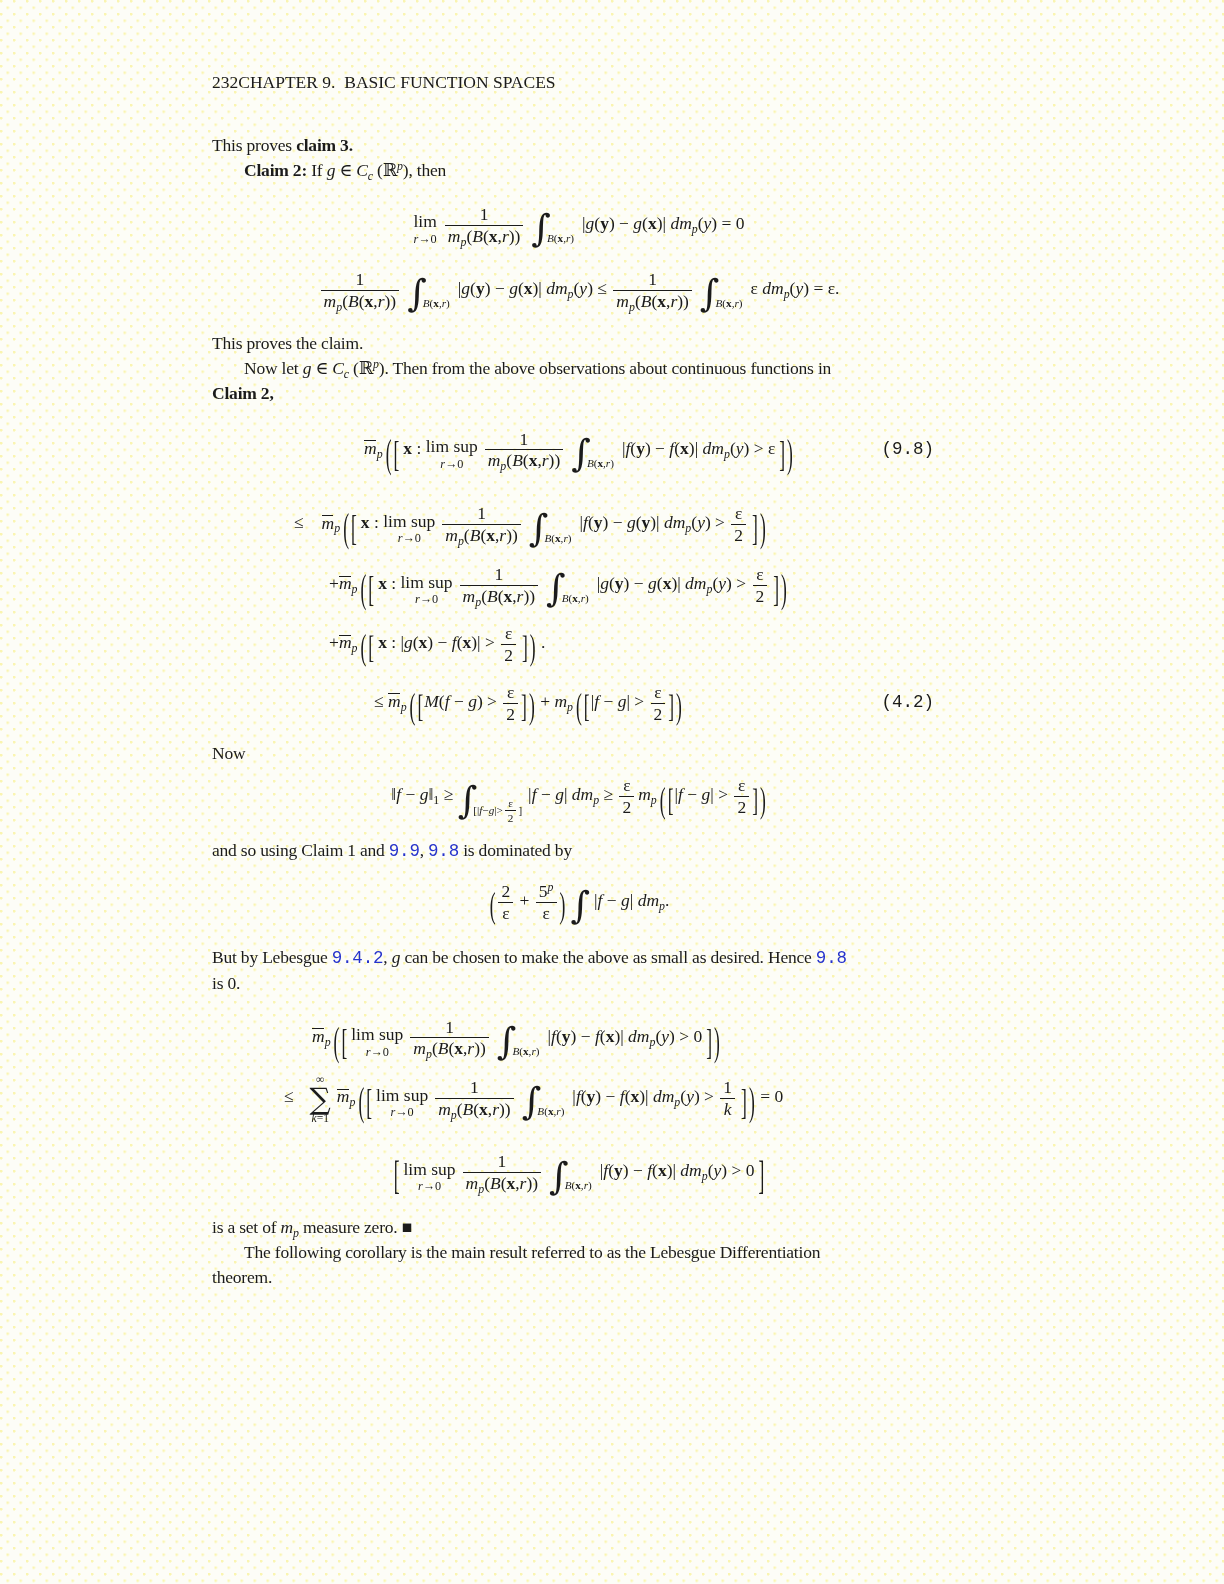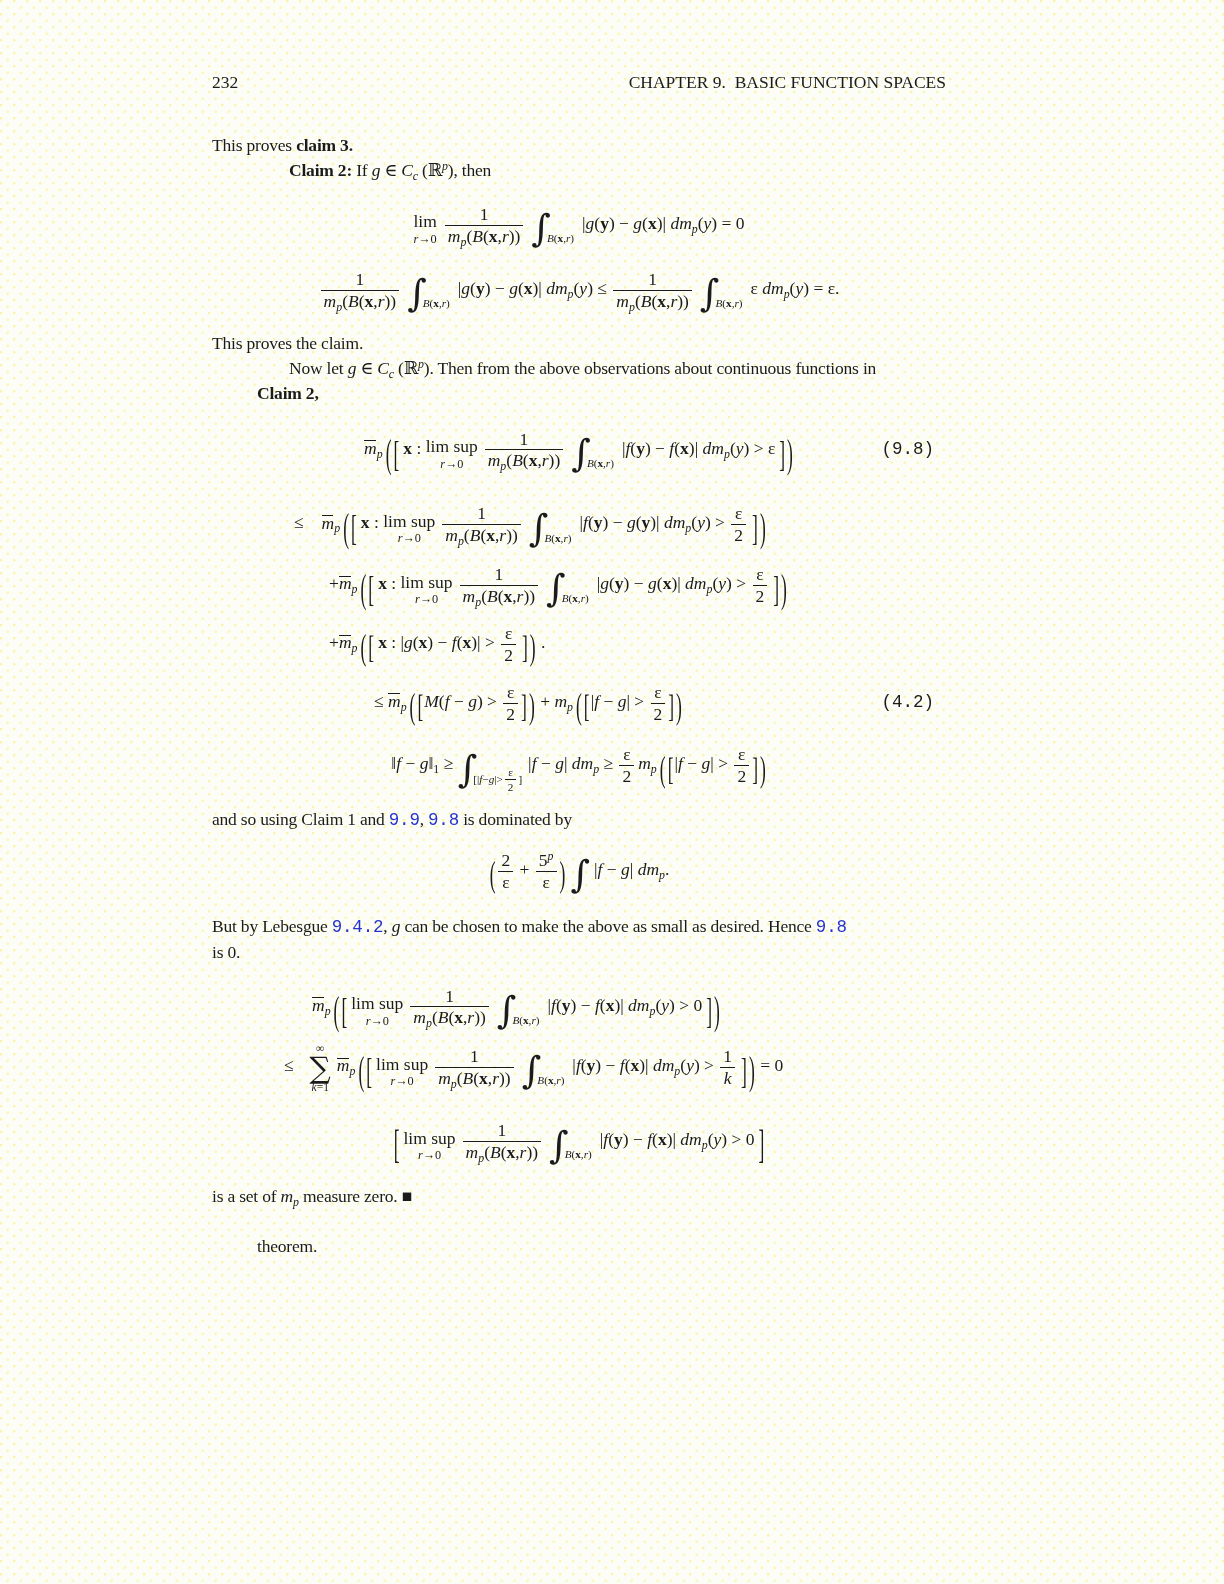--- a/index.html
+++ b/index.html
@@ -9,24 +9,24 @@
     background-image:
       radial-gradient(circle at 1.2px 1.2px, rgba(248,238,120,0.55) 1.1px, transparent 1.7px),
       radial-gradient(circle at 1.2px 1.2px, rgba(248,238,120,0.55) 1.1px, transparent 1.7px);
     background-size:13px 13px;
     background-position:0 0, 6.5px 6.5px;
     color:#1b1b1b;
     font-family:"Liberation Serif","DejaVu Serif",serif;
     font-size:17.5px;
   }
   .page{box-sizing:border-box;width:1224px;height:1584px;padding:72px 278px 0 212px;overflow:hidden;}
-  .pghead{display:flex;justify-content:space-between;margin-bottom:40px;gap:36px;}
+  .pghead{display:flex;margin-bottom:40px;}
   .rhead{white-space:pre;}
   .para{margin:0;line-height:25px;letter-spacing:-0.2px;}
-  .indent{text-indent:32px;margin-left:45px;}
+  .indent{text-indent:32px;}
   
   .eq{position:relative;line-height:1.1;padding:4px 0;margin:16px 0;white-space:nowrap;}
   .eq.center{text-align:center;}
   .eq .eqno{position:absolute;right:12px;top:50%;transform:translateY(-50%);letter-spacing:0;font-family:Liberation Mono, monospace;}
   .mt-r{font-style:normal;}
   .mt-i{font-style:italic;}
   .mt-b{font-weight:700;}
   .mt-a{color:var(--link,#2633cc);cursor:pointer;font-family:Liberation Mono, monospace;}
   .msp{display:inline-block;}
   sub.msub{font-size:68%;vertical-align:-0.35em;line-height:0;}
@@ -81,30 +81,31 @@
 
   <div class="eq off-a" style="margin:0 0 12px"><span class="mt-r">≤</span><span class="msp" style="width: 18px;"></span><span class="mbar"><span class="mt-i">m</span></span><sub class="msub"><span class="mt-i">p</span></sub><span class="msp" style="width: 2px;"></span><span class="bigd" style="transform: scaleY(2.3);">(</span><span class="bigd" style="transform: scaleY(2.05);">[</span><span class="msp" style="width: 3px;"></span><span class="mt-b">x</span><span class="mt-r"> : </span><span class="munder"><span class="mtop"><span class="mt-r">lim sup</span></span><span class="mbot"><span class="mt-i">r</span><span class="mt-r">→0</span></span></span><span class="msp" style="width: 5px;"></span><span class="frac"><span class="num"><span class="mt-r">1</span></span><span class="den"><span class="mt-i">m</span><sub class="msub"><span class="mt-i">p</span></sub><span class="mt-r">(</span><span class="mt-i">B</span><span class="mt-r">(</span><span class="mt-b">x</span><span class="mt-r">,</span><span class="mt-i">r</span><span class="mt-r">))</span></span></span><span class="msp" style="width: 6px;"></span><span class="mint"><span class="isign">∫</span><span class="ilim"><span class="mt-i">B</span><span class="mt-r">(</span><span class="mt-b">x</span><span class="mt-r">,</span><span class="mt-i">r</span><span class="mt-r">)</span></span></span><span class="msp" style="width: 8px;"></span><span class="mt-r">|</span><span class="mt-i">f</span><span class="mt-r">(</span><span class="mt-b">y</span><span class="mt-r">)</span><span class="mt-r"> − </span><span class="mt-i">g</span><span class="mt-r">(</span><span class="mt-b">y</span><span class="mt-r">)</span><span class="mt-r">| </span><span class="mt-i">dm</span><sub class="msub"><span class="mt-i">p</span></sub><span class="mt-r">(</span><span class="mt-i">y</span><span class="mt-r">)</span><span class="mt-r"> &gt; </span><span class="frac"><span class="num"><span class="mt-r">ε</span></span><span class="den"><span class="mt-r">2</span></span></span><span class="msp" style="width: 3px;"></span><span class="bigd" style="transform: scaleY(2.05);">]</span><span class="bigd" style="transform: scaleY(2.3);">)</span></div>
   <div class="eq off-b" style="margin:0 0 10px"><span class="mt-r">+</span><span class="mbar"><span class="mt-i">m</span></span><sub class="msub"><span class="mt-i">p</span></sub><span class="msp" style="width: 2px;"></span><span class="bigd" style="transform: scaleY(2.3);">(</span><span class="bigd" style="transform: scaleY(2.05);">[</span><span class="msp" style="width: 3px;"></span><span class="mt-b">x</span><span class="mt-r"> : </span><span class="munder"><span class="mtop"><span class="mt-r">lim sup</span></span><span class="mbot"><span class="mt-i">r</span><span class="mt-r">→0</span></span></span><span class="msp" style="width: 5px;"></span><span class="frac"><span class="num"><span class="mt-r">1</span></span><span class="den"><span class="mt-i">m</span><sub class="msub"><span class="mt-i">p</span></sub><span class="mt-r">(</span><span class="mt-i">B</span><span class="mt-r">(</span><span class="mt-b">x</span><span class="mt-r">,</span><span class="mt-i">r</span><span class="mt-r">))</span></span></span><span class="msp" style="width: 6px;"></span><span class="mint"><span class="isign">∫</span><span class="ilim"><span class="mt-i">B</span><span class="mt-r">(</span><span class="mt-b">x</span><span class="mt-r">,</span><span class="mt-i">r</span><span class="mt-r">)</span></span></span><span class="msp" style="width: 8px;"></span><span class="mt-r">|</span><span class="mt-i">g</span><span class="mt-r">(</span><span class="mt-b">y</span><span class="mt-r">)</span><span class="mt-r"> − </span><span class="mt-i">g</span><span class="mt-r">(</span><span class="mt-b">x</span><span class="mt-r">)</span><span class="mt-r">| </span><span class="mt-i">dm</span><sub class="msub"><span class="mt-i">p</span></sub><span class="mt-r">(</span><span class="mt-i">y</span><span class="mt-r">)</span><span class="mt-r"> &gt; </span><span class="frac"><span class="num"><span class="mt-r">ε</span></span><span class="den"><span class="mt-r">2</span></span></span><span class="msp" style="width: 3px;"></span><span class="bigd" style="transform: scaleY(2.05);">]</span><span class="bigd" style="transform: scaleY(2.3);">)</span></div>
   <div class="eq off-b" style="margin:0 0 10px"><span class="mt-r">+</span><span class="mbar"><span class="mt-i">m</span></span><sub class="msub"><span class="mt-i">p</span></sub><span class="msp" style="width: 2px;"></span><span class="bigd" style="transform: scaleY(2);">(</span><span class="bigd" style="transform: scaleY(1.8);">[</span><span class="msp" style="width: 3px;"></span><span class="mt-b">x</span><span class="mt-r"> : </span><span class="mt-r">|</span><span class="mt-i">g</span><span class="mt-r">(</span><span class="mt-b">x</span><span class="mt-r">)</span><span class="mt-r"> − </span><span class="mt-i">f</span><span class="mt-r">(</span><span class="mt-b">x</span><span class="mt-r">)</span><span class="mt-r">|</span><span class="mt-r"> &gt; </span><span class="frac"><span class="num"><span class="mt-r">ε</span></span><span class="den"><span class="mt-r">2</span></span></span><span class="msp" style="width: 3px;"></span><span class="bigd" style="transform: scaleY(1.8);">]</span><span class="bigd" style="transform: scaleY(2);">)</span><span class="mt-r"> .</span></div>
 
   <div class="eq off-c" style="margin:4px 0 14px">
     <span><span class="mt-r">≤ </span><span class="mbar"><span class="mt-i">m</span></span><sub class="msub"><span class="mt-i">p</span></sub><span class="msp" style="width: 2px;"></span><span class="bigd" style="transform: scaleY(2);">(</span><span class="bigd" style="transform: scaleY(1.8);">[</span><span class="mt-i">M</span><span class="mt-r">(</span><span class="mt-i">f</span><span class="mt-r"> − </span><span class="mt-i">g</span><span class="mt-r">)</span><span class="mt-r"> &gt; </span><span class="frac"><span class="num"><span class="mt-r">ε</span></span><span class="den"><span class="mt-r">2</span></span></span><span class="bigd" style="transform: scaleY(1.8);">]</span><span class="bigd" style="transform: scaleY(2);">)</span><span class="mt-r"> + </span><span class="mt-i">m</span><sub class="msub"><span class="mt-i">p</span></sub><span class="msp" style="width: 2px;"></span><span class="bigd" style="transform: scaleY(2);">(</span><span class="bigd" style="transform: scaleY(1.8);">[</span><span class="mt-r">|</span><span class="mt-i">f</span><span class="mt-r"> − </span><span class="mt-i">g</span><span class="mt-r">|</span><span class="mt-r"> &gt; </span><span class="frac"><span class="num"><span class="mt-r">ε</span></span><span class="den"><span class="mt-r">2</span></span></span><span class="bigd" style="transform: scaleY(1.8);">]</span><span class="bigd" style="transform: scaleY(2);">)</span></span>
     <span class="eqno">(4.2)</span>
   </div>
 
+  <p class="para"><span class="mt-r">Now</span></p>
 
   <div class="eq center" style="margin:6px 0 10px"><span class="mt-r">‖</span><span class="mt-i">f</span><span class="mt-r"> − </span><span class="mt-i">g</span><span class="mt-r">‖</span><sub class="msub"><span class="mt-r">1</span></sub><span class="mt-r"> ≥ </span><span class="mint"><span class="isign">∫</span><span class="ilim"><span class="mt-r">[|</span><span class="mt-i">f</span><span class="mt-r">−</span><span class="mt-i">g</span><span class="mt-r">|&gt;</span><span class="frac"><span class="num"><span class="mt-r">ε</span></span><span class="den"><span class="mt-r">2</span></span></span><span class="mt-r">]</span></span></span><span class="msp" style="width: 6px;"></span><span class="mt-r">|</span><span class="mt-i">f</span><span class="mt-r"> − </span><span class="mt-i">g</span><span class="mt-r">| </span><span class="mt-i">dm</span><sub class="msub"><span class="mt-i">p</span></sub><span class="mt-r"> ≥ </span><span class="frac"><span class="num"><span class="mt-r">ε</span></span><span class="den"><span class="mt-r">2</span></span></span><span class="msp" style="width: 2px;"></span><span class="mt-i">m</span><sub class="msub"><span class="mt-i">p</span></sub><span class="msp" style="width: 2px;"></span><span class="bigd" style="transform: scaleY(2);">(</span><span class="bigd" style="transform: scaleY(1.8);">[</span><span class="mt-r">|</span><span class="mt-i">f</span><span class="mt-r"> − </span><span class="mt-i">g</span><span class="mt-r">|</span><span class="mt-r"> &gt; </span><span class="frac"><span class="num"><span class="mt-r">ε</span></span><span class="den"><span class="mt-r">2</span></span></span><span class="bigd" style="transform: scaleY(1.8);">]</span><span class="bigd" style="transform: scaleY(2);">)</span></div>
 
   <p class="para"><span class="mt-r">and so using Claim 1 and </span><span class="mt-a">9.9</span><span class="mt-r">, </span><span class="mt-a">9.8</span><span class="mt-r"> is dominated by</span></p>
 
   <div class="eq center" style="margin:14px 0 18px"><span class="bigd" style="transform: scaleY(2);">(</span><span class="frac"><span class="num"><span class="mt-r">2</span></span><span class="den"><span class="mt-r">ε</span></span></span><span class="mt-r"> + </span><span class="frac"><span class="num"><span class="mt-r">5</span><sup class="msup"><span class="mt-i">p</span></sup></span><span class="den"><span class="mt-r">ε</span></span></span><span class="bigd" style="transform: scaleY(2);">)</span><span class="msp" style="width: 4px;"></span><span class="mint"><span class="isign">∫</span></span><span class="msp" style="width: 4px;"></span><span class="mt-r">|</span><span class="mt-i">f</span><span class="mt-r"> − </span><span class="mt-i">g</span><span class="mt-r">| </span><span class="mt-i">dm</span><sub class="msub"><span class="mt-i">p</span></sub><span class="mt-r">.</span></div>
 
   <p class="para"><span class="mt-r">But by Lebesgue </span><span class="mt-a">9.4.2</span><span class="mt-r">, </span><span class="mt-i">g</span><span class="mt-r"> can be chosen to make the above as small as desired.  Hence </span><span class="mt-a">9.8</span><br><span class="mt-r">is 0.</span></p>
 
   <div class="eq off-e" style="margin:18px 0 8px"><span class="mbar"><span class="mt-i">m</span></span><sub class="msub"><span class="mt-i">p</span></sub><span class="msp" style="width: 2px;"></span><span class="bigd" style="transform: scaleY(2.3);">(</span><span class="bigd" style="transform: scaleY(2.05);">[</span><span class="msp" style="width: 3px;"></span><span class="munder"><span class="mtop"><span class="mt-r">lim sup</span></span><span class="mbot"><span class="mt-i">r</span><span class="mt-r">→0</span></span></span><span class="msp" style="width: 5px;"></span><span class="frac"><span class="num"><span class="mt-r">1</span></span><span class="den"><span class="mt-i">m</span><sub class="msub"><span class="mt-i">p</span></sub><span class="mt-r">(</span><span class="mt-i">B</span><span class="mt-r">(</span><span class="mt-b">x</span><span class="mt-r">,</span><span class="mt-i">r</span><span class="mt-r">))</span></span></span><span class="msp" style="width: 6px;"></span><span class="mint"><span class="isign">∫</span><span class="ilim"><span class="mt-i">B</span><span class="mt-r">(</span><span class="mt-b">x</span><span class="mt-r">,</span><span class="mt-i">r</span><span class="mt-r">)</span></span></span><span class="msp" style="width: 8px;"></span><span class="mt-r">|</span><span class="mt-i">f</span><span class="mt-r">(</span><span class="mt-b">y</span><span class="mt-r">)</span><span class="mt-r"> − </span><span class="mt-i">f</span><span class="mt-r">(</span><span class="mt-b">x</span><span class="mt-r">)</span><span class="mt-r">| </span><span class="mt-i">dm</span><sub class="msub"><span class="mt-i">p</span></sub><span class="mt-r">(</span><span class="mt-i">y</span><span class="mt-r">)</span><span class="mt-r"> &gt; 0</span><span class="msp" style="width: 3px;"></span><span class="bigd" style="transform: scaleY(2.05);">]</span><span class="bigd" style="transform: scaleY(2.3);">)</span></div>
   <div class="eq off-d" style="margin:8px 0 16px"><span class="mt-r">≤</span><span class="msp" style="width: 16px;"></span><span class="msum"><span class="stop">∞</span><span class="ssig">∑</span><span class="sbot"><span class="mt-i">k</span><span class="mt-r">=1</span></span></span><span class="msp" style="width: 6px;"></span><span class="mbar"><span class="mt-i">m</span></span><sub class="msub"><span class="mt-i">p</span></sub><span class="msp" style="width: 2px;"></span><span class="bigd" style="transform: scaleY(2.3);">(</span><span class="bigd" style="transform: scaleY(2.05);">[</span><span class="msp" style="width: 3px;"></span><span class="munder"><span class="mtop"><span class="mt-r">lim sup</span></span><span class="mbot"><span class="mt-i">r</span><span class="mt-r">→0</span></span></span><span class="msp" style="width: 5px;"></span><span class="frac"><span class="num"><span class="mt-r">1</span></span><span class="den"><span class="mt-i">m</span><sub class="msub"><span class="mt-i">p</span></sub><span class="mt-r">(</span><span class="mt-i">B</span><span class="mt-r">(</span><span class="mt-b">x</span><span class="mt-r">,</span><span class="mt-i">r</span><span class="mt-r">))</span></span></span><span class="msp" style="width: 6px;"></span><span class="mint"><span class="isign">∫</span><span class="ilim"><span class="mt-i">B</span><span class="mt-r">(</span><span class="mt-b">x</span><span class="mt-r">,</span><span class="mt-i">r</span><span class="mt-r">)</span></span></span><span class="msp" style="width: 8px;"></span><span class="mt-r">|</span><span class="mt-i">f</span><span class="mt-r">(</span><span class="mt-b">y</span><span class="mt-r">)</span><span class="mt-r"> − </span><span class="mt-i">f</span><span class="mt-r">(</span><span class="mt-b">x</span><span class="mt-r">)</span><span class="mt-r">| </span><span class="mt-i">dm</span><sub class="msub"><span class="mt-i">p</span></sub><span class="mt-r">(</span><span class="mt-i">y</span><span class="mt-r">)</span><span class="mt-r"> &gt; </span><span class="frac"><span class="num"><span class="mt-r">1</span></span><span class="den"><span class="mt-i">k</span></span></span><span class="msp" style="width: 3px;"></span><span class="bigd" style="transform: scaleY(2.05);">]</span><span class="bigd" style="transform: scaleY(2.3);">)</span><span class="mt-r"> = 0</span></div>
 
 
   <div class="eq center" style="margin:20px 0 18px"><span class="bigd" style="transform: scaleY(2.3);">[</span><span class="msp" style="width: 3px;"></span><span class="munder"><span class="mtop"><span class="mt-r">lim sup</span></span><span class="mbot"><span class="mt-i">r</span><span class="mt-r">→0</span></span></span><span class="msp" style="width: 5px;"></span><span class="frac"><span class="num"><span class="mt-r">1</span></span><span class="den"><span class="mt-i">m</span><sub class="msub"><span class="mt-i">p</span></sub><span class="mt-r">(</span><span class="mt-i">B</span><span class="mt-r">(</span><span class="mt-b">x</span><span class="mt-r">,</span><span class="mt-i">r</span><span class="mt-r">))</span></span></span><span class="msp" style="width: 6px;"></span><span class="mint"><span class="isign">∫</span><span class="ilim"><span class="mt-i">B</span><span class="mt-r">(</span><span class="mt-b">x</span><span class="mt-r">,</span><span class="mt-i">r</span><span class="mt-r">)</span></span></span><span class="msp" style="width: 8px;"></span><span class="mt-r">|</span><span class="mt-i">f</span><span class="mt-r">(</span><span class="mt-b">y</span><span class="mt-r">)</span><span class="mt-r"> − </span><span class="mt-i">f</span><span class="mt-r">(</span><span class="mt-b">x</span><span class="mt-r">)</span><span class="mt-r">| </span><span class="mt-i">dm</span><sub class="msub"><span class="mt-i">p</span></sub><span class="mt-r">(</span><span class="mt-i">y</span><span class="mt-r">)</span><span class="mt-r"> &gt; 0</span><span class="msp" style="width: 3px;"></span><span class="bigd" style="transform: scaleY(2.3);">]</span></div>
 
   <p class="para"><span class="mt-r">is a set of </span><span class="mt-i">m</span><sub class="msub"><span class="mt-i">p</span></sub><span class="mt-r"> measure zero. </span><span class="mt-r">■</span></p>
-  <p class="para indent"><br><span class="mt-r">theorem.</span></p>
+  <p class="para indent"><span class="mt-r">The following corollary is the main result referred to as the Lebesgue Differentiation</span><br><span class="mt-r">theorem.</span></p>
 </div>
 
 </body></html>

